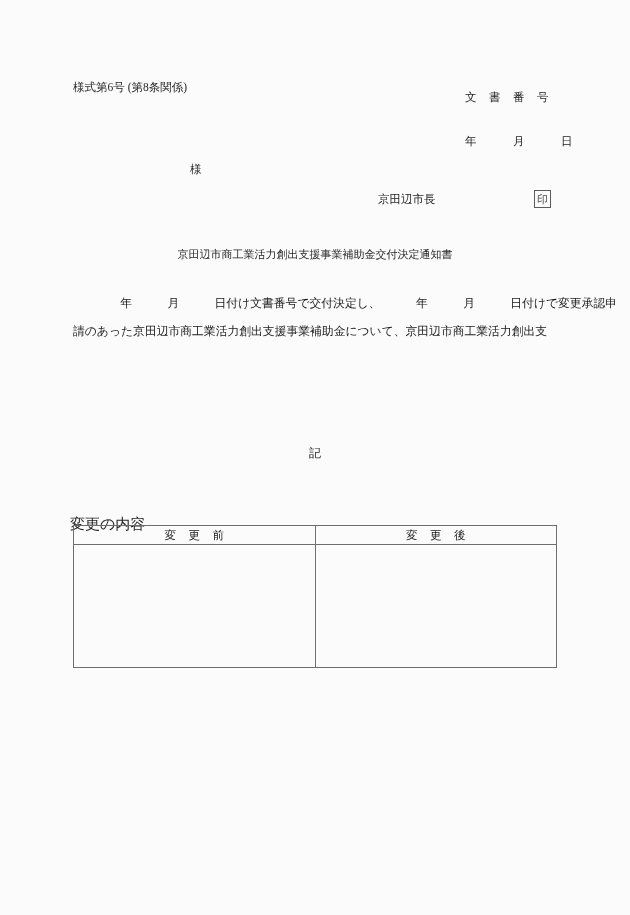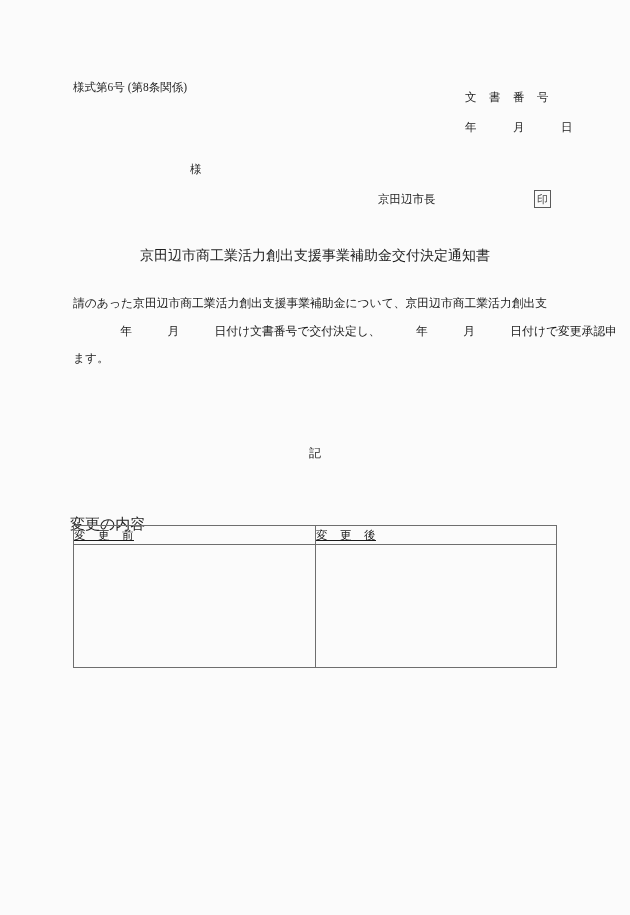--- a/index.html
+++ b/index.html
@@ -35,21 +35,21 @@
   }
 
   
   #doc-number {
     left: 465px;
     top: 92px;
     letter-spacing: 0.5px;
   }
   #doc-date {
     left: 465px;
-    top: 122px;
+    top: 136px;
     letter-spacing: 0.5px;
   }
 
   
   #addressee {
     left: 190px;
     top: 164px;
   }
 
   
@@ -74,21 +74,21 @@
     line-height: 1;
     color: #4a4a4a;
   }
 
   
   #doc-title {
     left: 0;
     top: 249px;
     width: 630px;
     text-align: center;
-    font-size: 14px;
+    font-size: 11px;
   }
 
   
   #body-block {
     position: absolute;
     left: 73px;
     top: 298px;
     width: 484px;
   }
   #body-block .bodyline {
@@ -127,24 +127,23 @@
   }
   #change-table th,
   #change-table td {
     border: 1px solid #6e6e6e;
     padding: 0;
     font-weight: normal;
   }
   #change-table th {
     height: 18px;
     font-size: 11.5px;
-    text-align: left;
+    text-align: center;
     vertical-align: middle;
     letter-spacing: 0.5px;
-    text-decoration: underline;
   }
   #change-table td {
     height: 122px;
     vertical-align: top;
   }
   .col-before { width: 242px; }
   .col-after  { width: 241px; }
 </style>
 </head>
 <body>
@@ -161,23 +160,22 @@
 
   <div class="txt" id="issuer">京田辺市長</div>
 
   <div id="seal-box">
     <span>印</span>
   </div>
 
   <div class="txt" id="doc-title">京田辺市商工業活力創出支援事業補助金交付決定通知書</div>
 
   <div id="body-block">
+    <span class="bodyline">　　　　年　　　月　　　日付け文書番号で交付決定し、　　　年　　　月　　　日付けで変更承認申</span>
     <span class="bodyline">請のあった京田辺市商工業活力創出支援事業補助金について、京田辺市商工業活力創出支</span>
-    <span class="bodyline">　　　　年　　　月　　　日付け文書番号で交付決定し、　　　年　　　月　　　日付けで変更承認申</span>
-    <span class="bodyline">ます。</span>
   </div>
 
   <div class="txt" id="ki-marker">記</div>
 
   <div class="txt" id="change-label">変更の内容</div>
 
   <table id="change-table">
     <colgroup>
       <col class="col-before">
       <col class="col-after">

